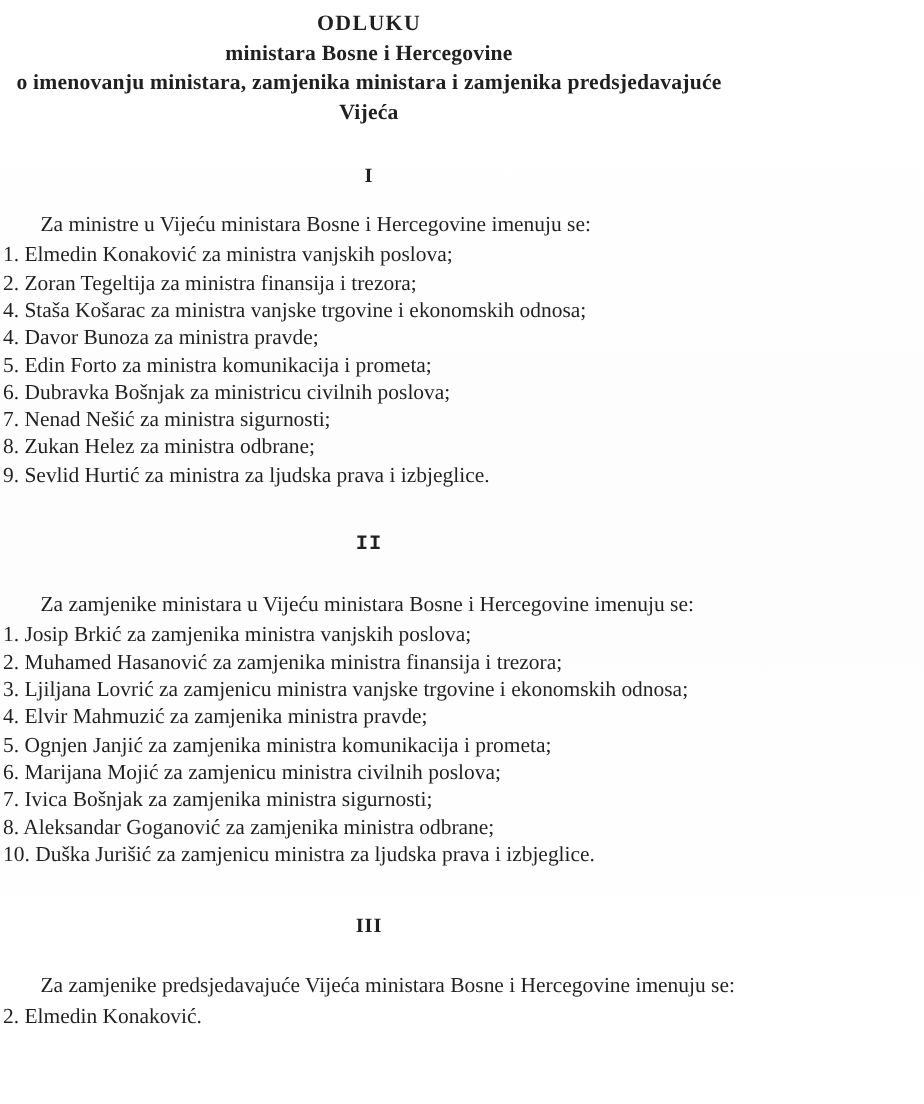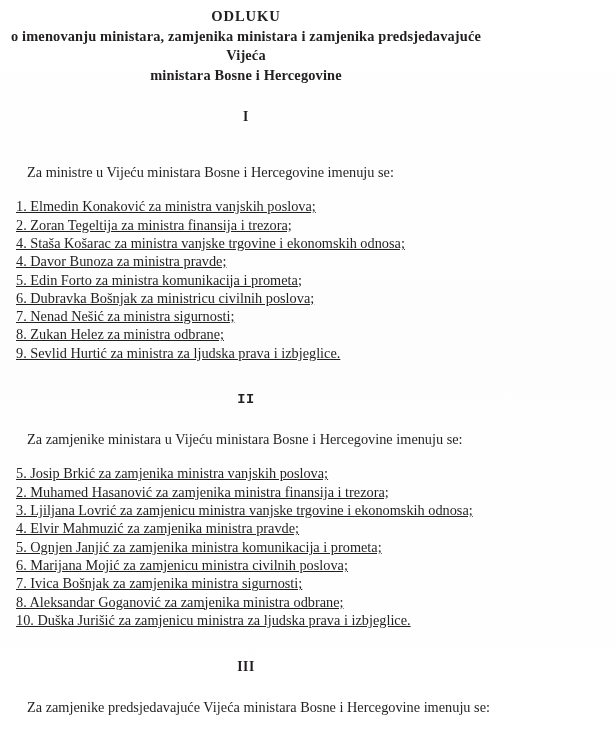--- a/index.html
+++ b/index.html
@@ -58,56 +58,55 @@
     letter-spacing: 0.6px;
   }
 
   .section-intro {
     font-size: 14.3px;
     line-height: 18.4px;
   }
 
   ol.list, ul.list {
     list-style: none;
-    margin: 16px;
+    margin: 2px;
     padding: 0;
-    text-decoration: underline;
   }
   .list li {
     font-size: 14.3px;
     line-height: 18.3px;
     white-space: nowrap;
   }
 
   .blk-left {
     margin-left: 27px;
   }
 
   
   .sp-roman-1   { margin-top: 24px; }
-  .sp-intro-1   { margin-top: 38px; }
+  .sp-intro-1   { margin-top: 16px; }
   .sp-list-1    { margin-top: 17px; }
   .sp-roman-2   { margin-top: 30px; font-family: Liberation Mono, monospace; }
   .sp-intro-2   { margin-top: 23px; }
   .sp-list-2    { margin-top: 18px; }
   .sp-roman-3   { margin-top: 30px; }
   .sp-intro-3   { margin-top: 23px; }
   .sp-list-3    { margin-top: 0px; }
 </style>
 </head>
 <body>
 
 <div class="paper"></div>
 
 <div class="page">
 
   <div class="doc-title-block">
     <span class="doc-title-main">ODLUKU</span>
+    <span class="doc-subtitle-line">ministara Bosne i Hercegovine</span>
     <span class="doc-subtitle-line">o imenovanju ministara, zamjenika ministara i zamjenika predsjedavajuće Vijeća</span>
-    <span class="doc-subtitle-line">ministara Bosne i Hercegovine</span>
   </div>
 
   <div class="roman sp-roman-1">I</div>
 
   <div class="section-intro blk-left sp-intro-1">Za ministre u Vijeću ministara Bosne i Hercegovine imenuju se:</div>
 
   <ol class="list blk-left sp-list-1">
     <li>1. Elmedin Konaković za ministra vanjskih poslova;</li>
     <li>2. Zoran Tegeltija za ministra finansija i trezora;</li>
     <li>4. Staša Košarac za ministra vanjske trgovine i ekonomskih odnosa;</li>
@@ -117,21 +116,21 @@
     <li>7. Nenad Nešić za ministra sigurnosti;</li>
     <li>8. Zukan Helez za ministra odbrane;</li>
     <li>9. Sevlid Hurtić za ministra za ljudska prava i izbjeglice.</li>
   </ol>
 
   <div class="roman sp-roman-2">II</div>
 
   <div class="section-intro blk-left sp-intro-2">Za zamjenike ministara u Vijeću ministara Bosne i Hercegovine imenuju se:</div>
 
   <ol class="list blk-left sp-list-2">
-    <li>5. Josip Brkić za zamjenika ministra vanjskih poslova;</li>
+    <li>1. Josip Brkić za zamjenika ministra vanjskih poslova;</li>
     <li>2. Muhamed Hasanović za zamjenika ministra finansija i trezora;</li>
     <li>3. Ljiljana Lovrić za zamjenicu ministra vanjske trgovine i ekonomskih odnosa;</li>
     <li>4. Elvir Mahmuzić za zamjenika ministra pravde;</li>
     <li>5. Ognjen Janjić za zamjenika ministra komunikacija i prometa;</li>
     <li>6. Marijana Mojić za zamjenicu ministra civilnih poslova;</li>
     <li>7. Ivica Bošnjak za zamjenika ministra sigurnosti;</li>
     <li>8. Aleksandar Goganović za zamjenika ministra odbrane;</li>
     <li>10. Duška Jurišić za zamjenicu ministra za ljudska prava i izbjeglice.</li>
   </ol>
 

